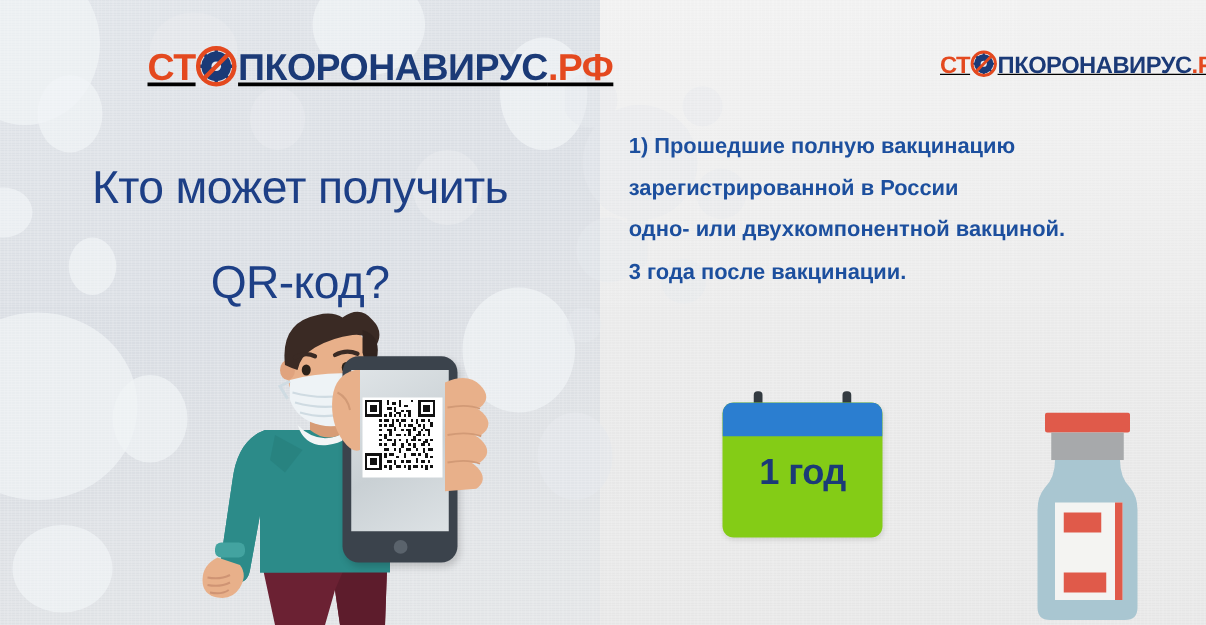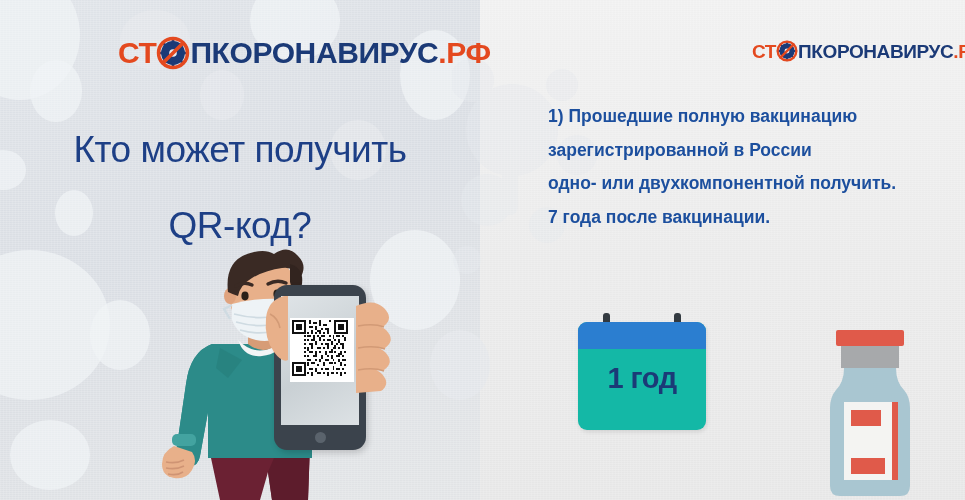--- a/index.html
+++ b/index.html
@@ -18,56 +18,56 @@
   .noise{position:absolute;inset:0;opacity:.35;
     background-image:
       repeating-linear-gradient(0deg,rgba(255,255,255,.5) 0 1px,rgba(0,0,0,0) 1px 2px),
       repeating-linear-gradient(90deg,rgba(255,255,255,.35) 0 1px,rgba(0,0,0,0) 1px 3px);
     pointer-events:none;}
   .blob{position:absolute;background:#eef1f4;border-radius:50%;opacity:.75;}
   .blob.d{background:#e3e6ea;}
   .vir-wm{position:absolute;opacity:.55;}
 
   
-  .logo{position:absolute;display:flex;align-items:center;}
+  .logo{position:absolute;display:flex;align-items:flex-end;text-decoration:underline;}
   .logo .txt{font-weight:bold;letter-spacing:-.4px;line-height:1;white-space:nowrap;}
   .logo .red{color:#e4491f;}
   .logo .blue{color:#1b3a77;}
   .vicon{position:relative;display:inline-block;vertical-align:middle;}
   .vicon svg{display:block;}
 
   
   .headline{position:absolute;left:0;top:128px;width:480px;text-align:center;
     color:#1d3f86;font-weight:normal;font-size:37px;line-height:1.18;letter-spacing:-.5px;}
   .headline .l2{display:block;margin-top:32px;}
 
   
   .para{position:absolute;left:503px;top:108px;width:420px;
     color:#1c4f9e;font-weight:bold;font-size:17.5px;line-height:1;}
-  .para .ln{display:block;margin-bottom:16px;white-space:nowrap;margin-left:45px;}
+  .para .ln{display:block;margin-bottom:16px;white-space:nowrap;}
   .para .gap{margin-top:12px;}
 
   
   .person{position:absolute;left:150px;top:248px;width:250px;height:252px;}
   .sh{position:absolute;}
 
   
   .phone{position:absolute;left:274px;top:285px;width:92px;height:165px;
     background:#3b434c;border-radius:13px;box-shadow:2px 3px 6px rgba(0,0,0,.17);}
   .screen{position:absolute;left:7px;top:11px;width:78px;height:129px;
     background:linear-gradient(150deg,#dfe4e7 0%,#c9d0d4 55%,#dde2e5 100%);}
   .home{position:absolute;left:50%;top:147px;width:11px;height:11px;margin-left:-5.5px;
     border-radius:50%;background:#5a636c;}
   .qrwrap{position:absolute;left:9px;top:22px;width:60px;height:60px;background:#fff;padding:2px;}
 
   
   .cal{position:absolute;left:578px;top:322px;width:128px;height:108px;}
   .cal-ring{position:absolute;top:-9px;width:7px;height:20px;border-radius:3px;background:#333a40;}
   .cal-body{position:absolute;left:0;top:0;width:128px;height:108px;border-radius:9px;
-    background:#14b8a6;overflow:hidden;box-shadow:1px 2px 4px rgba(0,0,0,.10);}
+    background:#84cc16;overflow:hidden;box-shadow:1px 2px 4px rgba(0,0,0,.10);}
   .cal-head{position:absolute;left:0;top:0;width:100%;height:27px;background:#2b7ed0;}
   .cal-txt{position:absolute;left:0;top:40px;width:100%;text-align:center;
     color:#1b3a77;font-weight:bold;font-size:29px;letter-spacing:-.5px;}
 
   
   .vial{position:absolute;left:822px;top:330px;width:96px;height:170px;}
 </style>
 </head>
 <body>
 
@@ -157,22 +157,22 @@
   </div>
 
   <div class="headline">
     <span>Кто может получить</span>
     <span class="l2">QR-код?</span>
   </div>
 
   <div class="para">
     <span class="ln">1) Прошедшие полную вакцинацию</span>
     <span class="ln">зарегистрированной в России</span>
-    <span class="ln">одно- или двухкомпонентной получить.</span>
-    <span class="ln">7 года после вакцинации.</span>
+    <span class="ln">одно- или двухкомпонентной вакциной.</span>
+    <span class="ln">3 года после вакцинации.</span>
   </div>
 
   <div class="person">
     <svg width="250" height="252" viewBox="0 0 250 252">
 
       <path d="M58 196 L160 196 L158 252 L122 252 L118 224 L110 252 L70 252 Z" fill="#6b2133"></path>
       <path d="M118 224 L122 252 L158 252 L160 196 L130 196 Z" fill="#5d1c2c"></path>
 
       <path d="M62 96 q-22 8 -26 40 l-10 68 q-1 12 10 14 q12 2 14 -10 l8 -44 l0 36 l0 10 l104 0 l0 -56 q6 26 16 34 q10 8 18 -2 q7 -9 -1 -17 l-30 -46 q-12 -22 -32 -27 Z" fill="#2c8b89"></path>
       <path d="M62 96 q-22 8 -26 40 l-10 68 q-1 12 10 14 q12 2 14 -10 l8 -44 l0 36 l0 10 l40 0 l0 -114 Z" fill="#2c8b89"></path>

